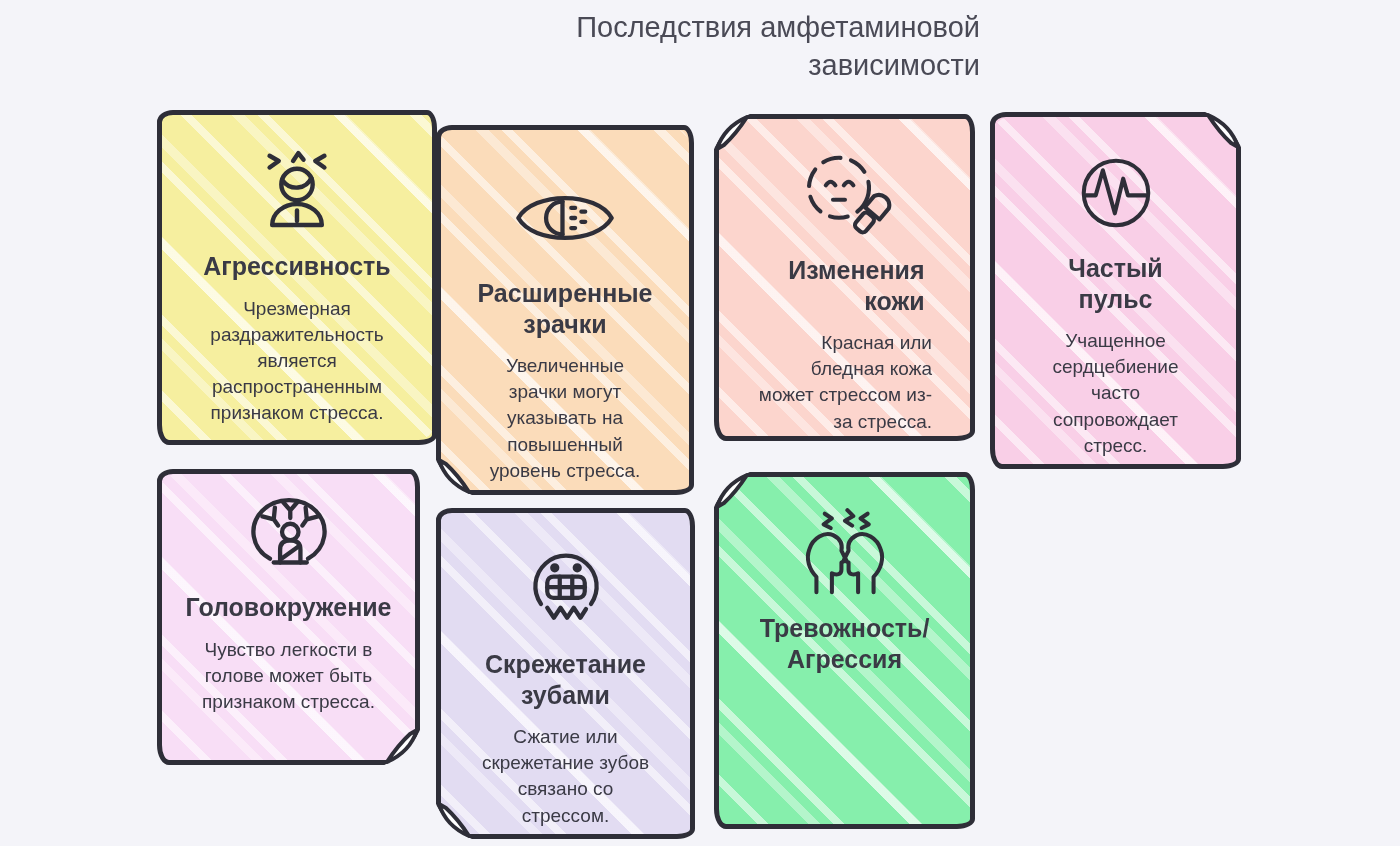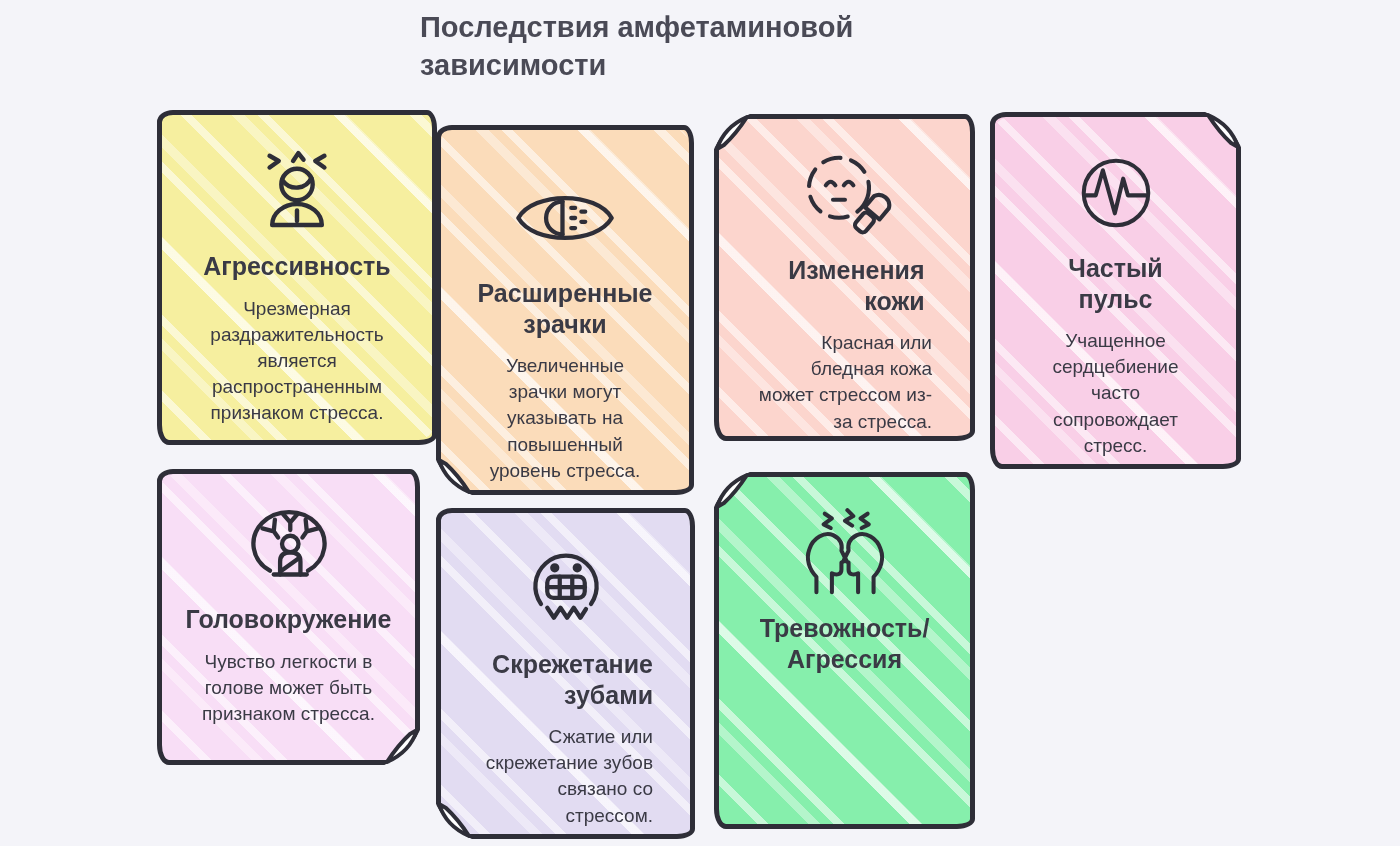--- a/index.html
+++ b/index.html
@@ -11,22 +11,22 @@
   *{box-sizing:border-box;margin:0;padding:0;}
   html,body{width:1400px;height:846px;}
   body{
     background:var(--page-bg);
     font-family:"Liberation Sans","DejaVu Sans",sans-serif;
     overflow:hidden;
   }
   .stage{position:relative;width:1400px;height:846px;}
   .page-title{
     position:absolute;left:0;right:0;top:8px;
-    text-align:left;
-    font-size:29px;font-weight:700;line-height:1.32;
+    text-align:right;
+    font-size:29px;font-weight:400;line-height:1.32;
     color:var(--title-color);
   }
   .page-title span{display:block;margin:0 auto;max-width:560px;}
 
   .card{
     position:absolute;
     border:5px solid var(--ink);
     border-radius:16px 10px 18px 12px / 12px 18px 10px 20px;
     display:flex;flex-direction:column;align-items:center;
     text-align:center;
@@ -43,22 +43,22 @@
 
   .icon{height:100px;display:flex;align-items:center;justify-content:center;margin-bottom:10px;}
   .icon svg{stroke:var(--ink);fill:none;stroke-width:3.4;stroke-linecap:round;stroke-linejoin:round;}
   .card-title{font-size:25px;font-weight:700;line-height:1.22;color:var(--text-color);margin:0 0 14px;}
   .card-desc{font-size:19px;line-height:1.38;color:var(--text-color);margin:0;}
 
   .card1{left:157px;top:110px;width:280px;height:335px;}
   .card2{left:436px;top:125px;width:258px;height:370px;padding-top:38px;}
   .card3{left:714px;top:114px;width:261px;height:327px;}
   .card4{left:990px;top:112px;width:251px;height:357px;}
-  .card5{left:157px;top:469px;width:263px;height:296px;padding-top:20px;}
-  .card6{left:436px;top:508px;width:259px;height:331px;text-align:right;}
+  .card5{left:157px;top:469px;width:263px;height:296px;padding-top:8px;}
+  .card6{left:436px;top:508px;width:259px;height:331px;}
   .card7{left:714px;top:472px;width:261px;height:357px;}
 
   .card1 .card-title{max-width:220px}.card1 .card-desc{max-width:190px}
   .card2 .card-title{max-width:185px}.card2 .card-desc{max-width:170px}
   .card3 .card-title{max-width:160px}.card3 .card-desc{max-width:175px}
   .card4 .card-title{max-width:135px}.card4 .card-desc{max-width:150px}
   .card5 .card-title{max-width:250px}.card5 .card-desc{max-width:200px}
   .card6 .card-title{max-width:175px}.card6 .card-desc{max-width:175px}
   .card7 .card-title{max-width:210px}.card7 .card-desc{max-width:165px}
 

